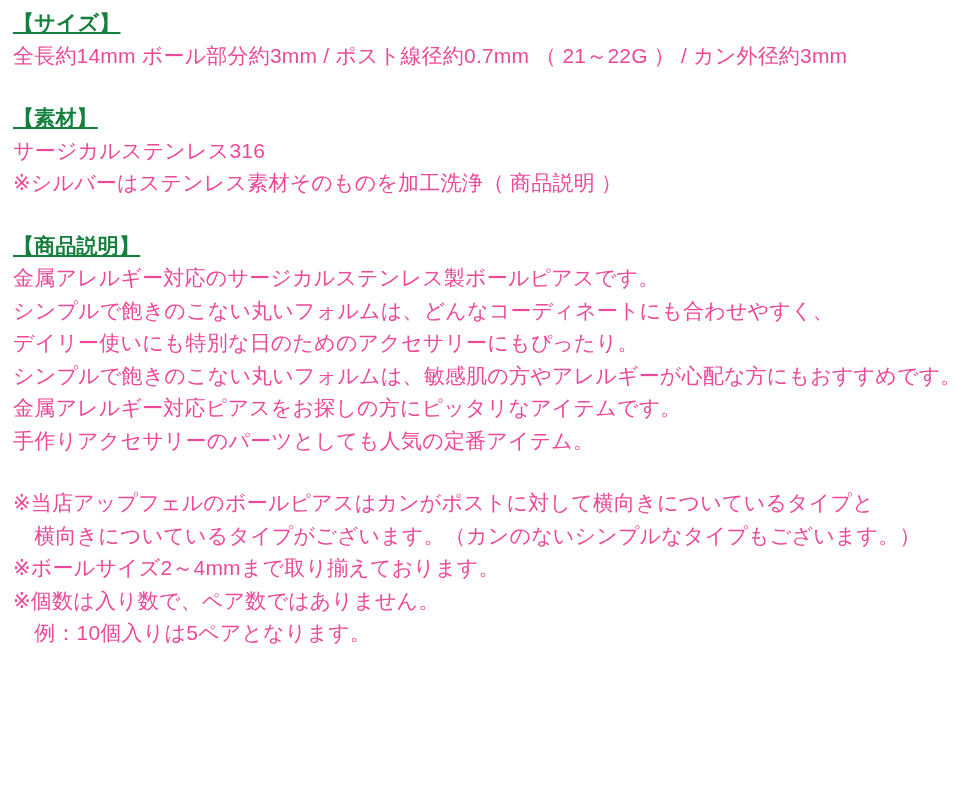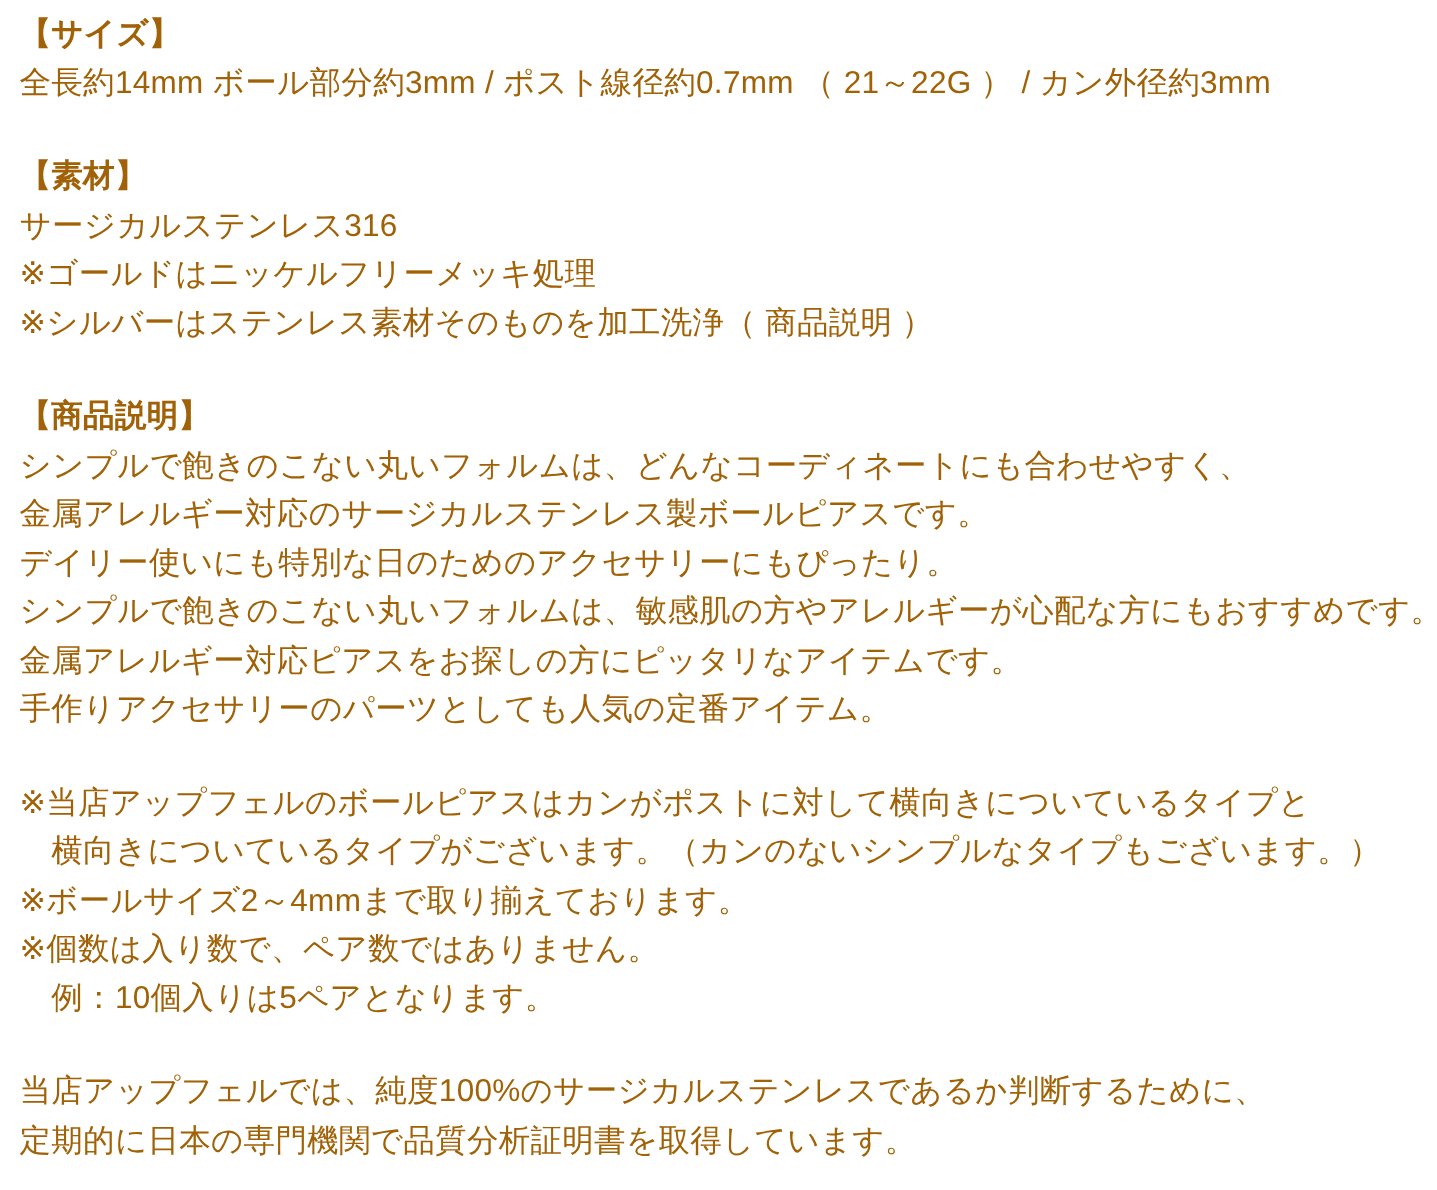--- a/index.html
+++ b/index.html
@@ -22,61 +22,57 @@
     color: #594f45;
     font-size: 21px;
     line-height: 32.5px;
     letter-spacing: 0.2px;
   }
   .sec {
     margin: 0 0 30px 0;
   }
   .heading {
     font-weight: bold;
-    color: #a16207;
+    color: #15803d;
     white-space: pre;
+    text-decoration: underline;
   }
   .line {
     white-space: pre;
-    color: #a16207;
+    color: #ec4899;
   }
 </style>
 </head>
 <body>
 
 <div class="page">
 
   <section class="sec">
     <div class="heading">【サイズ】</div>
     <div class="line">全長約14mm ボール部分約3mm / ポスト線径約0.7mm （ 21～22G ） / カン外径約3mm</div>
   </section>
 
   <section class="sec">
     <div class="heading">【素材】</div>
     <div class="line">サージカルステンレス316</div>
-    <div class="line">※ゴールドはニッケルフリーメッキ処理</div>
     <div class="line">※シルバーはステンレス素材そのものを加工洗浄（ 商品説明 ）</div>
   </section>
 
   <section class="sec">
     <div class="heading">【商品説明】</div>
+    <div class="line">金属アレルギー対応のサージカルステンレス製ボールピアスです。</div>
     <div class="line">シンプルで飽きのこない丸いフォルムは、どんなコーディネートにも合わせやすく、</div>
-    <div class="line">金属アレルギー対応のサージカルステンレス製ボールピアスです。</div>
     <div class="line">デイリー使いにも特別な日のためのアクセサリーにもぴったり。</div>
     <div class="line">シンプルで飽きのこない丸いフォルムは、敏感肌の方やアレルギーが心配な方にもおすすめです。</div>
     <div class="line">金属アレルギー対応ピアスをお探しの方にピッタリなアイテムです。</div>
     <div class="line">手作りアクセサリーのパーツとしても人気の定番アイテム。</div>
   </section>
 
   <section class="sec">
     <div class="line">※当店アップフェルのボールピアスはカンがポストに対して横向きについているタイプと</div>
     <div class="line">　横向きについているタイプがございます。（カンのないシンプルなタイプもございます。）</div>
     <div class="line">※ボールサイズ2～4mmまで取り揃えております。</div>
     <div class="line">※個数は入り数で、ペア数ではありません。</div>
     <div class="line">　例：10個入りは5ペアとなります。</div>
   </section>
 
-  <section class="sec">
-    <div class="line">当店アップフェルでは、純度100%のサージカルステンレスであるか判断するために、</div>
-    <div class="line">定期的に日本の専門機関で品質分析証明書を取得しています。</div>
-  </section>
 
 </div>
 
 </body></html>

